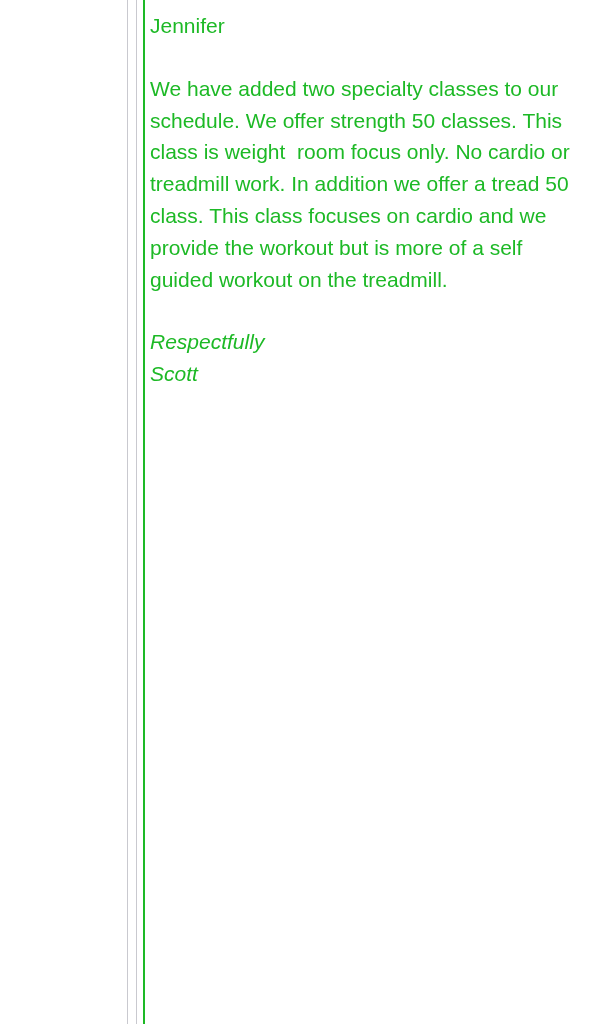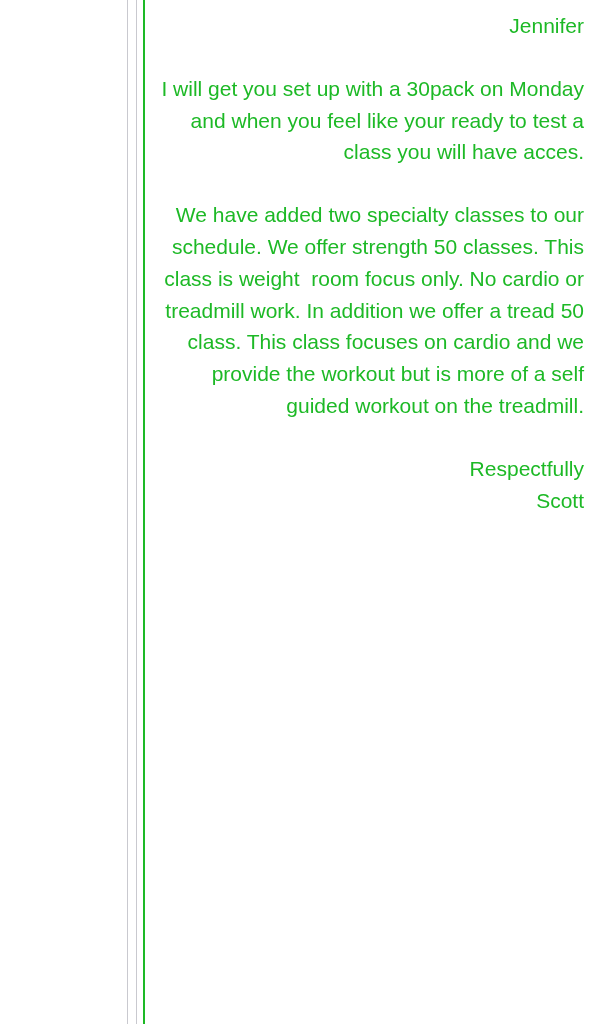--- a/index.html
+++ b/index.html
@@ -12,21 +12,20 @@
     height: 1024px;
     font-family: "Liberation Sans", sans-serif;
     overflow: hidden;
   }
   .page {
     position: relative;
     width: 516px;
     height: 1024px;
     background: #ffffff;
     box-sizing: border-box;
-    text-align: right;
   }
   
   .gutter-col {
     position: absolute;
     left: 0;
     top: 0;
     width: 128px;
     height: 1024px;
     background: #ffffff;
     border-right: 1px solid #c9c9cf;
@@ -59,32 +58,31 @@
     padding-top: 10px;
     padding-right: 6px;
   }
   .para {
     margin: 0 0 31px 0;
     color: #1db926;
     font-size: 21px;
     line-height: 31.8px;
     white-space: pre-wrap;
   }
-  .para:last-child { margin-bottom: 16px; }
+  .para:last-child { margin-bottom: 16px; font-style: italic; }
 </style>
 </head>
 <body>
 
 <div class="page">
 
   <div class="gutter-col"></div>
   <div class="rule-a"></div>
   <div class="quote-bar"></div>
 
   <div class="content">
     <p class="para">Jennifer</p>
-    <p class="para">I will get you set up with a 30pack on Monday and when you feel like your ready to test a class you will have acces.</p>
     <p class="para">We have added two specialty classes to our schedule. We offer strength 50 classes. This class is weight  room focus only. No cardio or treadmill work. In addition we offer a tread 50 class. This class focuses on cardio and we provide the workout but is more of a self guided workout on the treadmill.</p>
     <p class="para">Respectfully
 Scott</p>
   </div>
 
 </div>
 
 </body></html>

